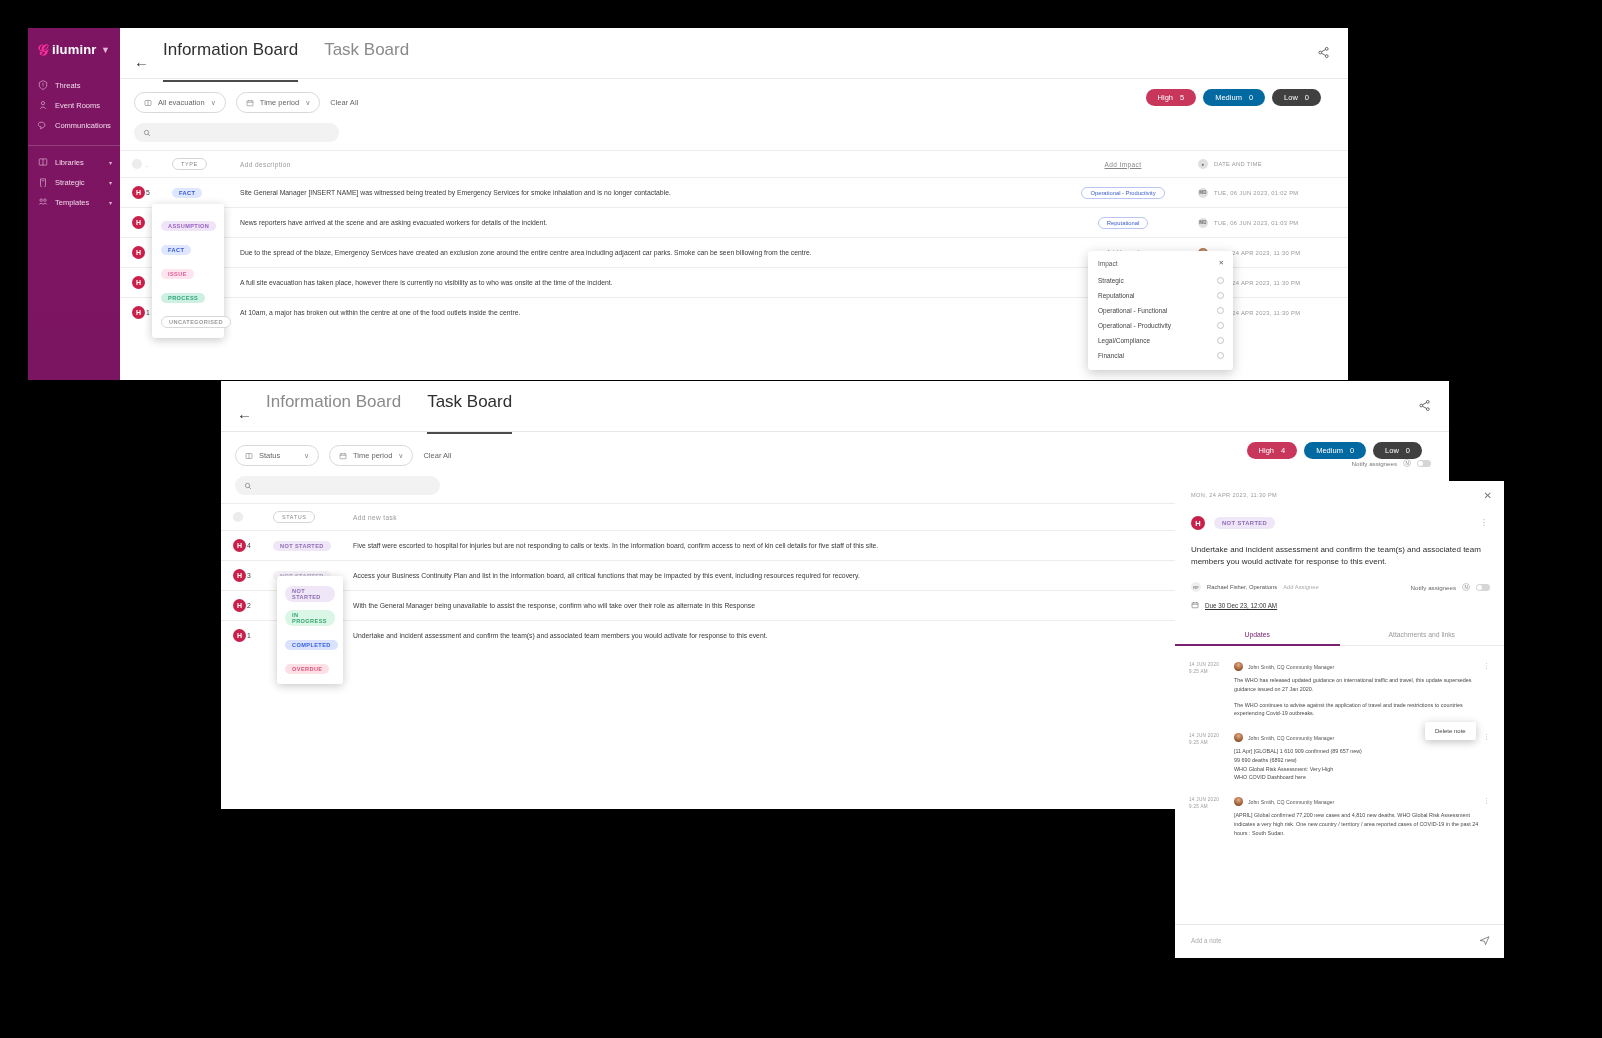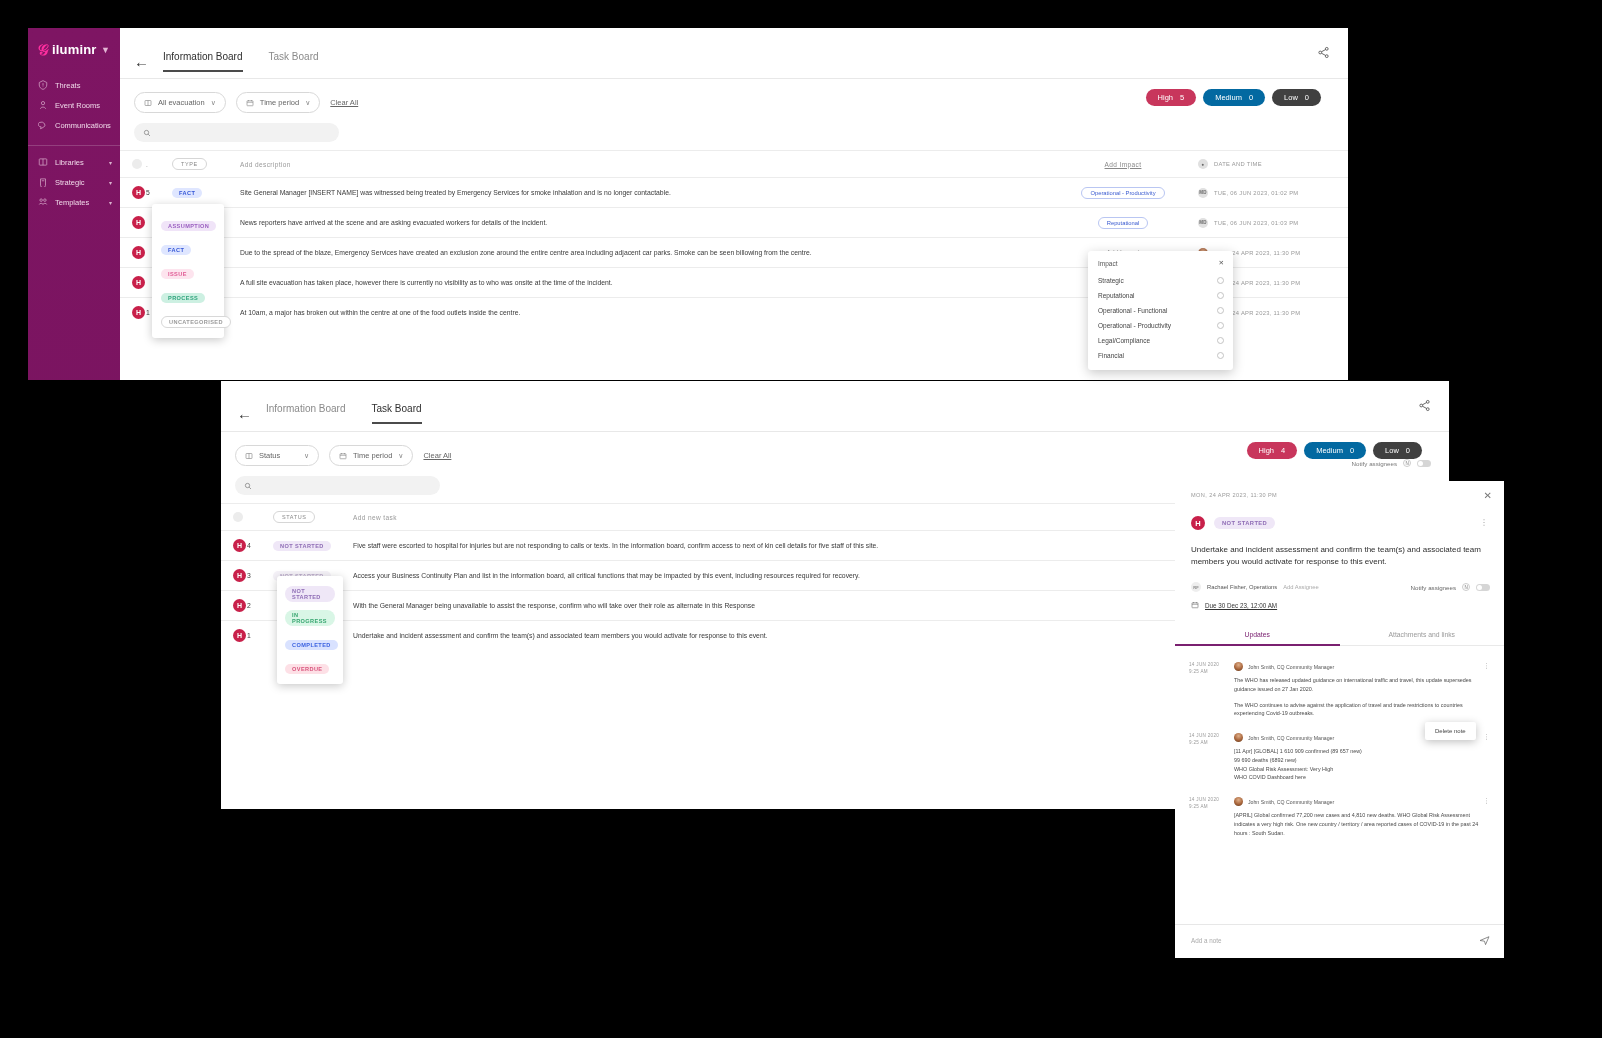--- a/index.html
+++ b/index.html
@@ -50,39 +50,39 @@
   .nav-spacer { flex: 1; }
 
   .win-main { flex: 1; background: #fff; position: relative; overflow: hidden; }
   .tabbar {
     display: flex; align-items: center; gap: 0;
     padding: 16px 18px 0 14px; height: 50px;
     position: relative;
   }
   .back-arrow { font-size: 15px; color: #333; margin-right: 14px; line-height: 1; }
   .tab {
-    font-size: 10px; color: #8a8a8a; padding: 0 0 10px 0; margin-right: 26px;
+    font-size: 17px; color: #8a8a8a; padding: 0 0 22px 0; margin-right: 26px;
     position: relative;
   }
   .tab.active { color: #2f2f2f; }
   .tab.active::after {
     content:""; position:absolute; left:0; right:0; bottom:0; height:2px; background:#4b4b4b;
   }
   .share-btn { position: absolute; right: 18px; top: 18px; color:#555; }
   .toolbar-sep { border-top: 1px solid #e8e8e8; }
 
   .filters { display:flex; align-items:center; gap: 10px; padding: 13px 14px 6px 14px; position:relative;}
   .chip-select {
     display:flex; align-items:center; gap:6px;
     border:1px solid #d8d8d8; border-radius: 14px;
     padding: 5px 9px; font-size: 7.5px; color:#666; background:#fff;
     min-width: 84px;
   }
   .chip-select .caret { margin-left:auto; font-size: 7px; color:#888; }
-  .clear-all { font-size: 7.5px; color:#666; text-decoration: underline; }
+  .clear-all { font-size: 7.5px; color:#666; }
   .sev-group { position:absolute; right: 27px; top: 10px; display:flex; gap:7px; }
   .sev {
     border-radius: 11px; padding: 4px 12px; font-size: 7.5px; color:#fff;
     display:flex; gap:7px; align-items:center;
   }
   .sev.high { background:#c8365c; }
   .sev.med { background:#0369a1; }
   .sev.low { background:#404040; }
 
   .searchbar {

